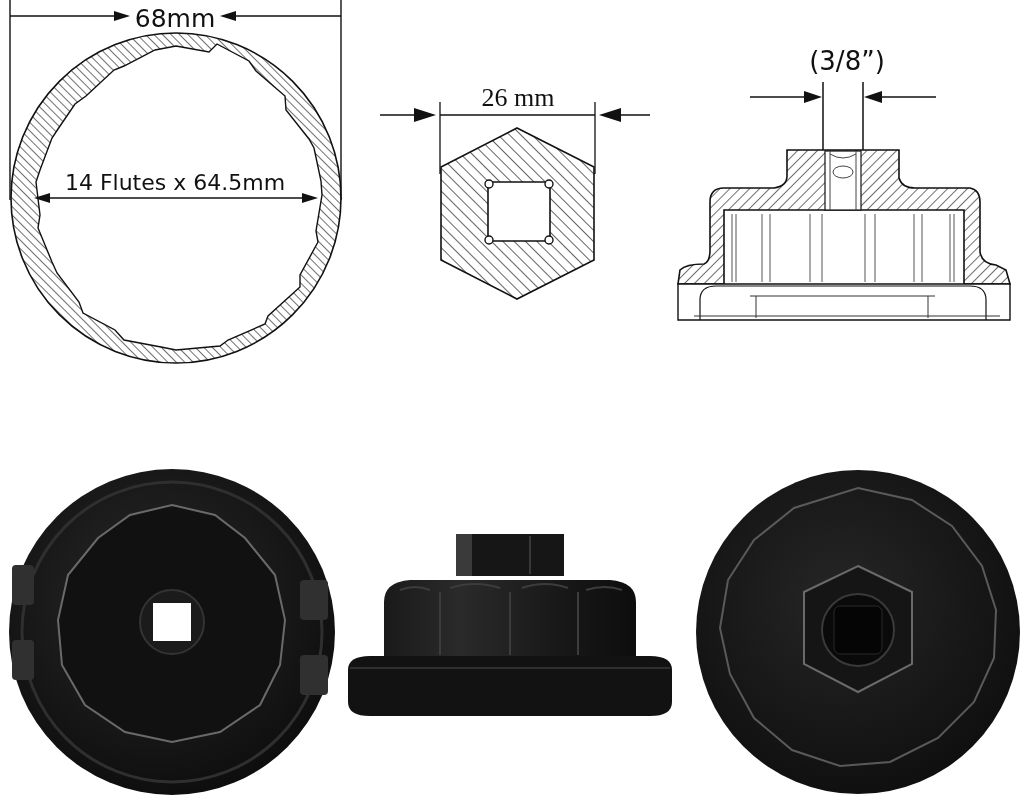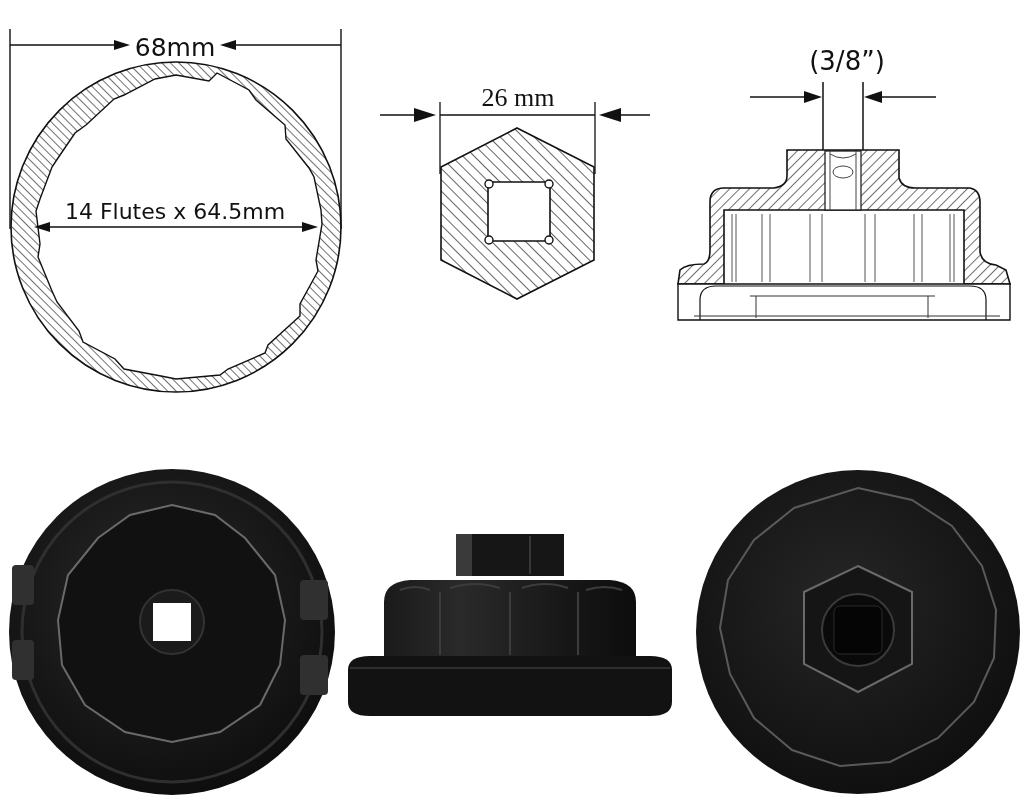--- a/index.html
+++ b/index.html
@@ -5,21 +5,21 @@
   html,body{margin:0;padding:0;background:#ffffff;}
   body{width:1026px;height:800px;position:relative;overflow:hidden;font-family:"DejaVu Sans","Liberation Sans",sans-serif;}
   .panel{position:absolute;}
   svg{display:block;}
   .lbl{font-family:"DejaVu Sans","Liberation Sans",sans-serif;fill:#111;}
   .serif{font-family:"Liberation Serif","DejaVu Serif",serif;fill:#111;}
 </style>
 </head>
 <body>
 
-<div class="panel" style="left:0;top:0;width:350px;height:370px;margin-top:29px;">
+<div class="panel" style="left:0;top:0;width:350px;height:370px;">
   <svg width="350" height="370" viewBox="0 0 350 370">
     <defs>
       <pattern id="hatchA" patternUnits="userSpaceOnUse" width="6" height="6" patternTransform="rotate(-45)">
         <line x1="0" y1="0" x2="0" y2="6" stroke="#222" stroke-width="1.3"></line>
       </pattern>
       <mask id="ringMask">
         <rect width="350" height="370" fill="black"></rect>
         <circle cx="176" cy="198" r="165" fill="white"></circle>
         <polygon id="flutePoly" fill="black" points="176,46 209,52 217,44 249,61 256,71 285,96 286,110 309,139 314,148 321,181 322,195 316,231 318,242 300,275 300,287 268,316 265,324 228,340 220,346 176,350 161,347 124,340 115,330 83,313 79,302 57,273 52,262 38,228 40,215 36,182 40,170 52,138 58,129 75,104 86,96 114,70 124,66 155,50"></polygon>
       </mask>

